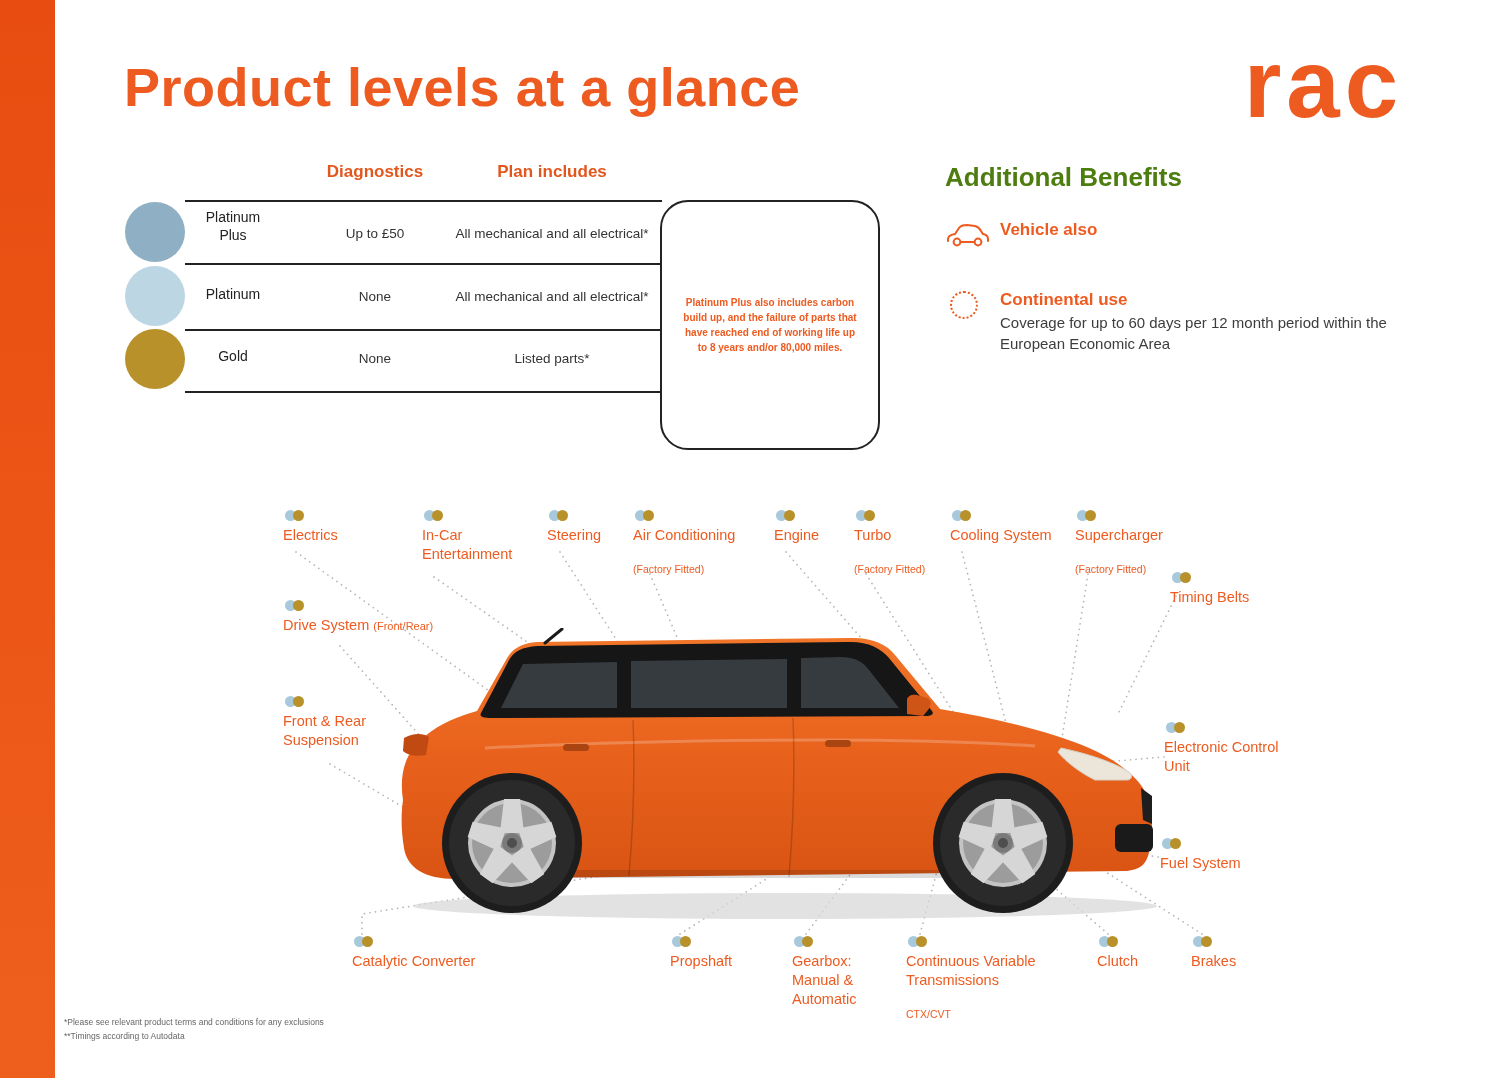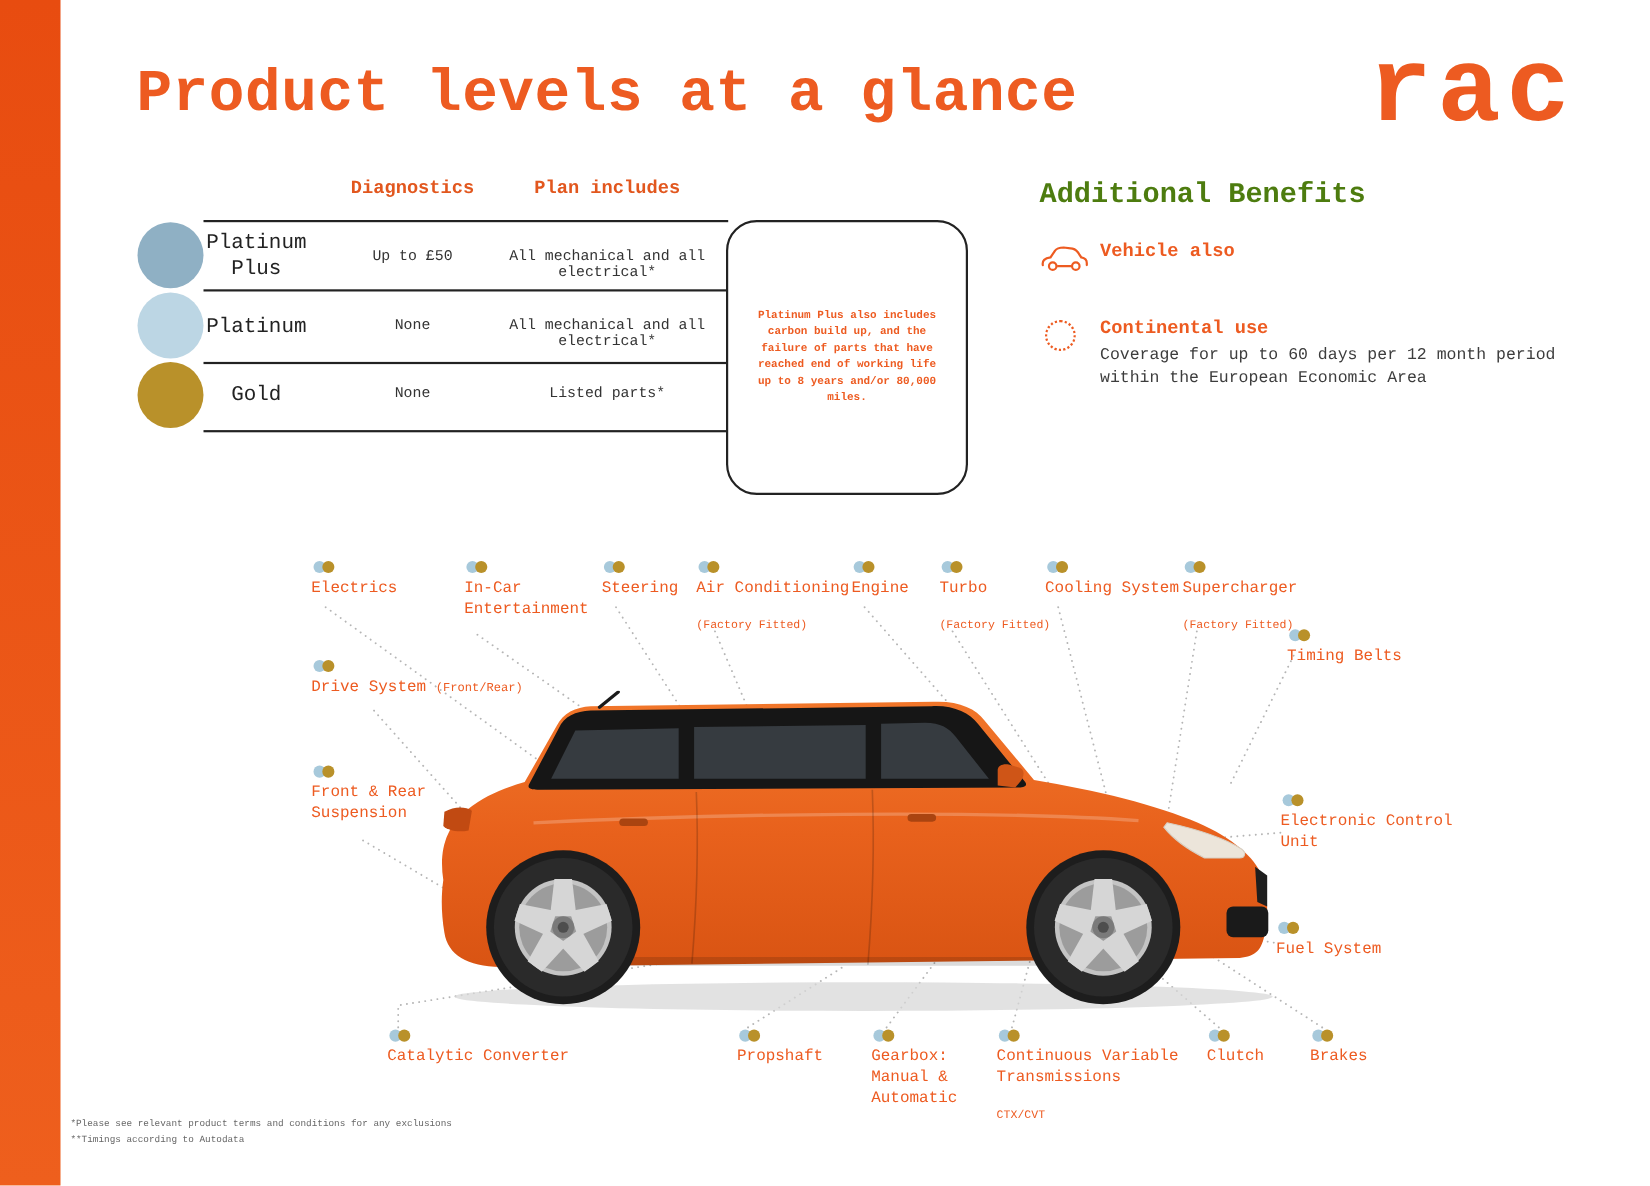--- a/index.html
+++ b/index.html
@@ -1,25 +1,25 @@
 <!DOCTYPE html>
 <html><head>
 <meta charset="utf-8">
 <style>
   html,body{margin:0;padding:0;background:#fff;}
-  .page{position:relative;width:1500px;height:1078px;background:#ffffff;font-family:Liberation Mono, monospace;overflow:hidden;}
+  .page{position:relative;width:1500px;height:1078px;background:#ffffff;font-family:Liberation Sans, sans-serif;overflow:hidden;}
   .accent-bar{position:absolute;left:0;top:0;width:55px;height:1078px;background:linear-gradient(180deg,#e84c10,#ee5f1d);}
   .title{position:absolute;left:124px;top:56px;margin:0;font-size:54px;font-weight:700;color:#ed5b21;letter-spacing:.5px;}
   .logo{position:absolute;left:1244px;top:36px;font-size:96px;font-weight:700;color:#ed5b21;line-height:1;letter-spacing:5px;}
 
   
   .th{position:absolute;font-size:17px;font-weight:700;color:#e2571e;text-align:center;}
   .hline{position:absolute;height:0;border-top:2px solid #222;}
   .pcircle{position:absolute;width:60px;height:60px;border-radius:50%;}
-  .rowname{position:absolute;left:175px;width:116px;text-align:center;font-size:19px;color:#222;white-space:pre-line;line-height:1.25;}
+  .rowname{position:absolute;left:175px;width:116px;text-align:center;font-size:14px;color:#222;white-space:pre-line;line-height:1.25;}
   .cellv{position:absolute;font-size:13.5px;color:#333;text-align:center;}
   .callout{position:absolute;left:660px;top:200px;width:220px;height:250px;border:2px solid #222;border-radius:28px;background:#fff;box-sizing:border-box;display:flex;align-items:center;justify-content:center;}
   .ctext{padding:0 18px;text-align:center;font-size:10px;font-weight:700;color:#ed5b21;line-height:1.5;}
 
   
   .btitle{position:absolute;left:945px;top:162px;font-size:26px;font-weight:700;color:#4d7c0f;text-align:center;}
   .bname{position:absolute;font-size:17px;font-weight:700;color:#ed5b21;}
   .btext{position:absolute;font-size:15px;color:#3d3d3d;line-height:1.42;}
   .bicon{position:absolute;}
   .dashed-circle{width:24px;height:24px;border:2px dotted #ed5b21;border-radius:50%;}

